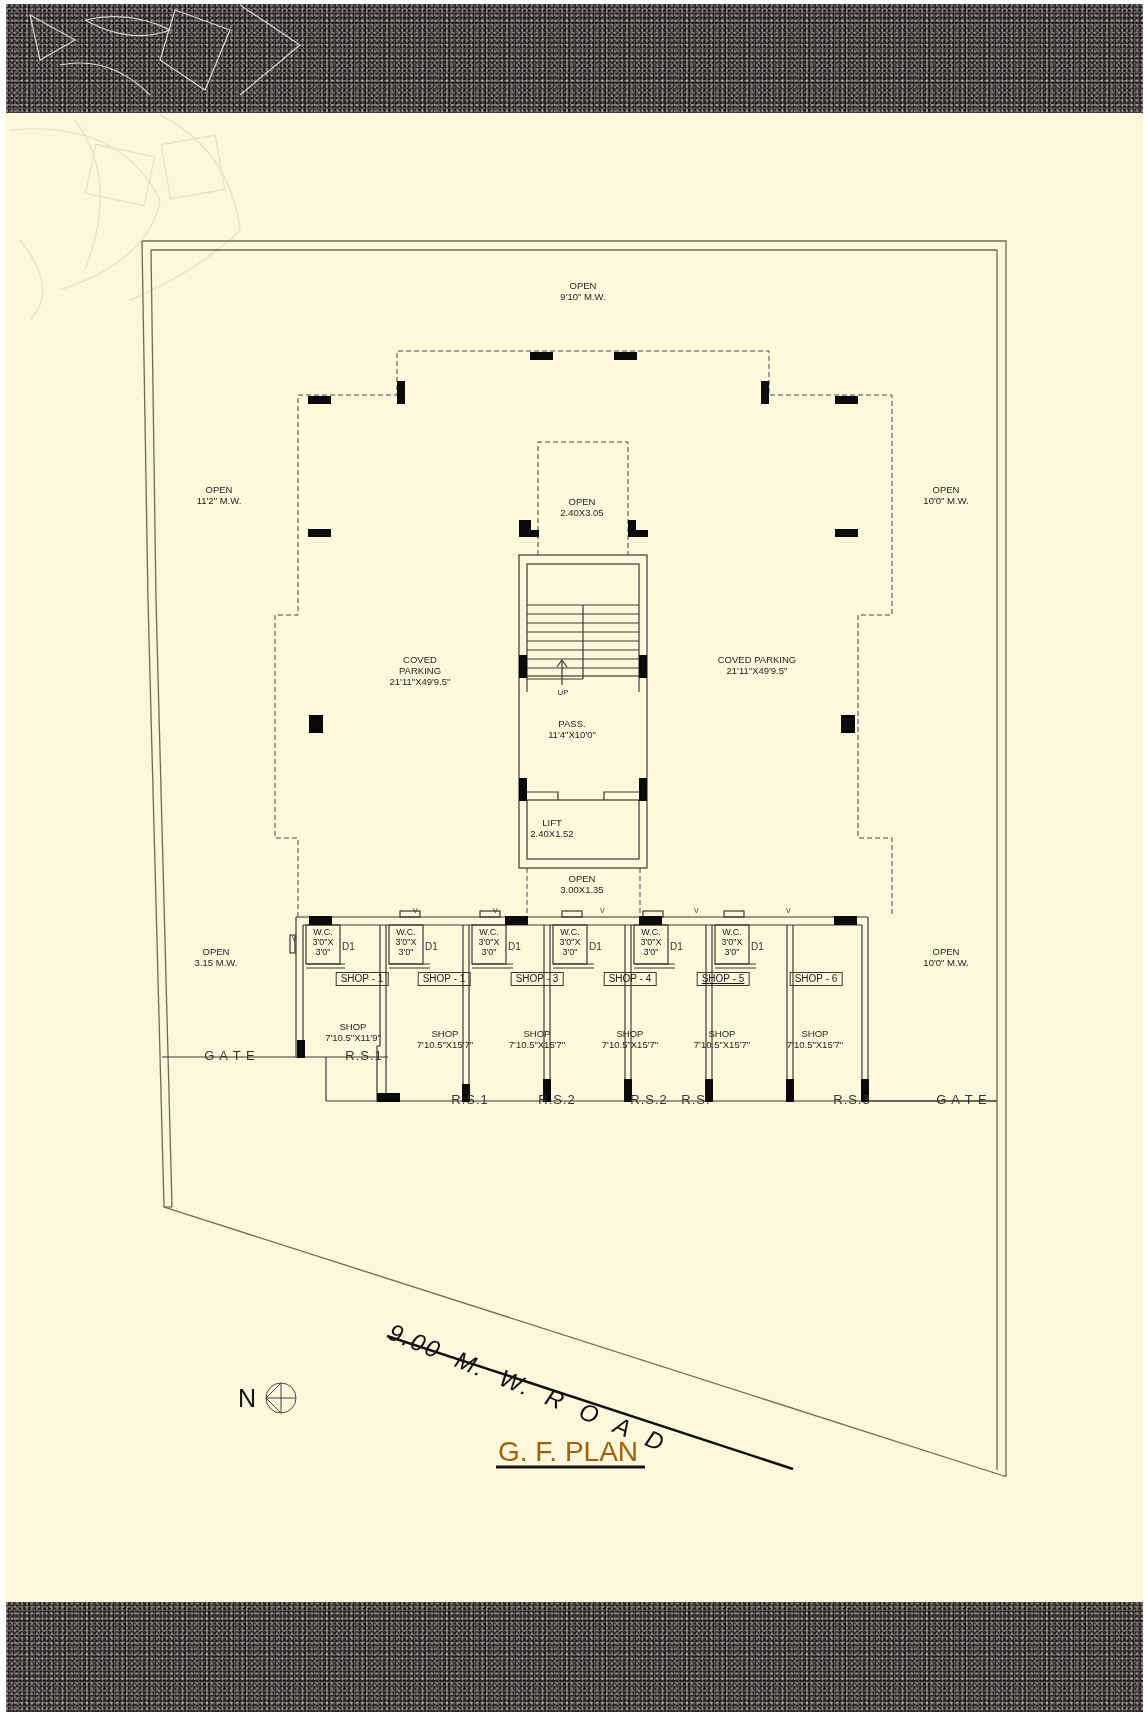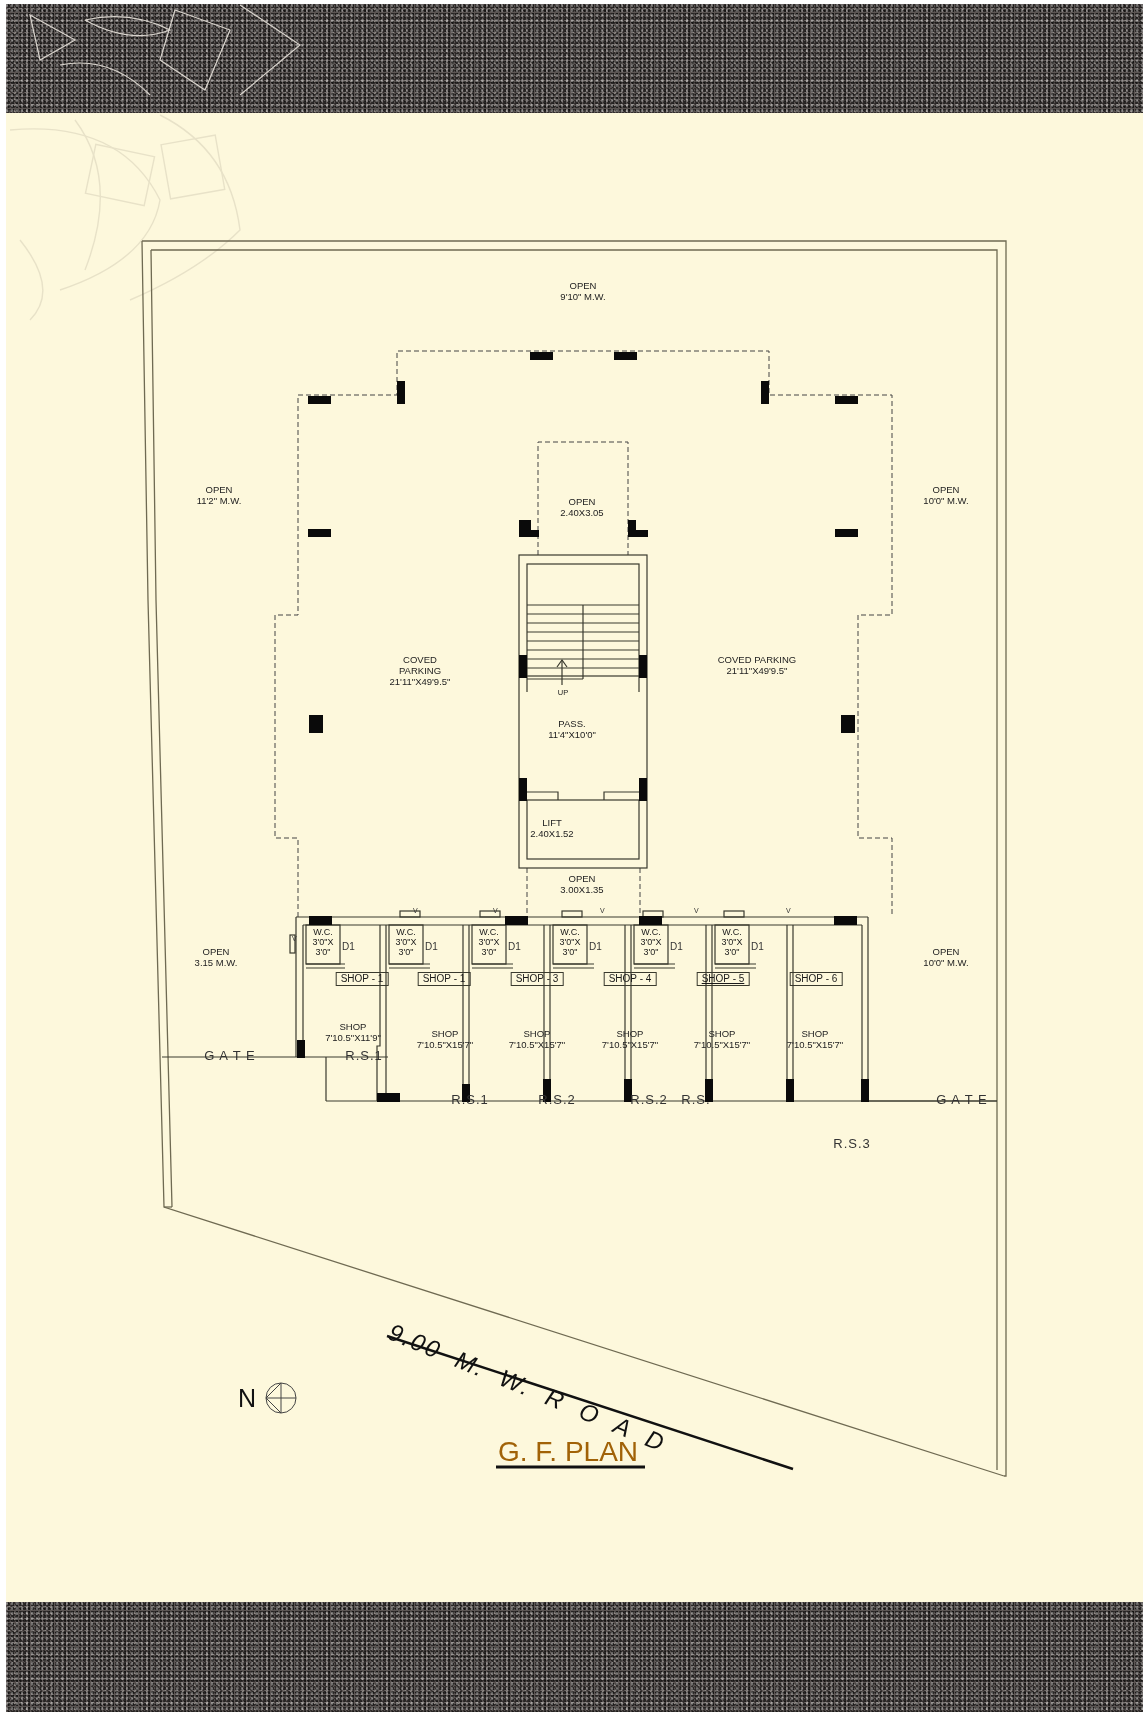--- a/index.html
+++ b/index.html
@@ -250,21 +250,21 @@
   <div class="shopbox" style="left:723px;top:972px;text-decoration:underline;">SHOP - 5</div>
   <div class="lbl" style="left:722px;top:1028px;"><span>SHOP</span><br><span>7'10.5"X15'7"</span></div>
   <div class="small" style="left:682px;top:1092px;">R.S.</div>
 
   <div class="wc" style="left:732px;top:927px;">W.C.
 3'0"X
 3'0"</div>
   <div class="d1" style="left:751px;top:941px;">D1</div>
   <div class="shopbox" style="left:816px;top:972px;">SHOP - 6</div>
   <div class="lbl" style="left:815px;top:1028px;"><span>SHOP</span><br><span>7'10.5"X15'7"</span></div>
-  <div class="small" style="left:838px;top:1092px;margin-top:44px;">R.S.3</div>
+  <div class="small" style="left:838px;top:1092px;">R.S.3</div>
 
   <div class="v" style="left:292px;top:935px;">V</div>
   <div class="v" style="left:413px;top:907px;">V</div>
   <div class="v" style="left:493px;top:907px;">V</div>
   <div class="v" style="left:600px;top:907px;">V</div>
   <div class="v" style="left:694px;top:907px;">V</div>
   <div class="v" style="left:786px;top:907px;">V</div>
 
   <div class="small" style="left:216px;top:1048px;">G A T E</div>
   <div class="small" style="left:948px;top:1092px;">G A T E</div>

